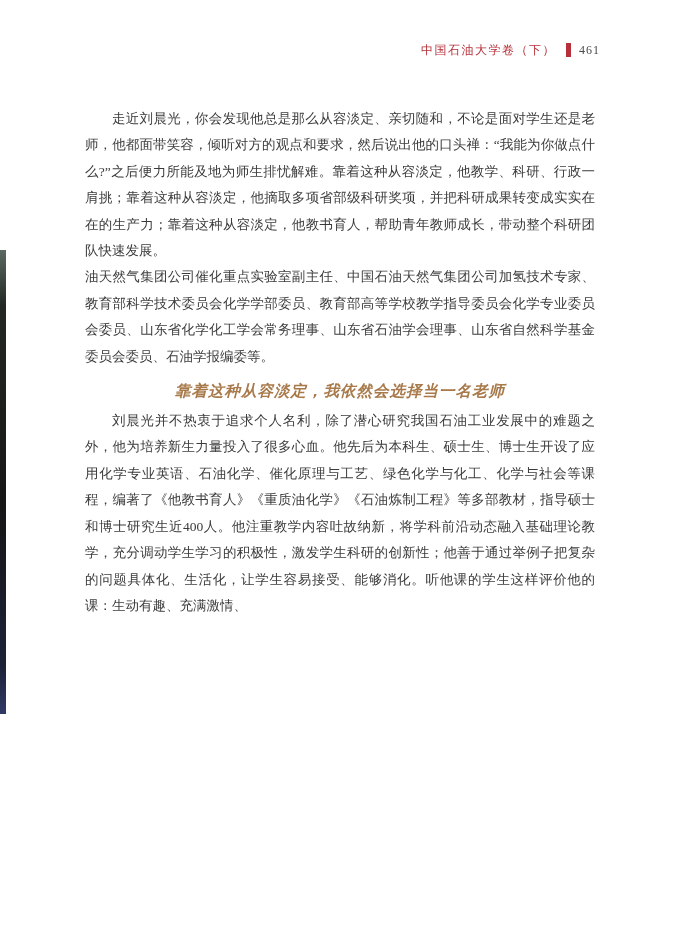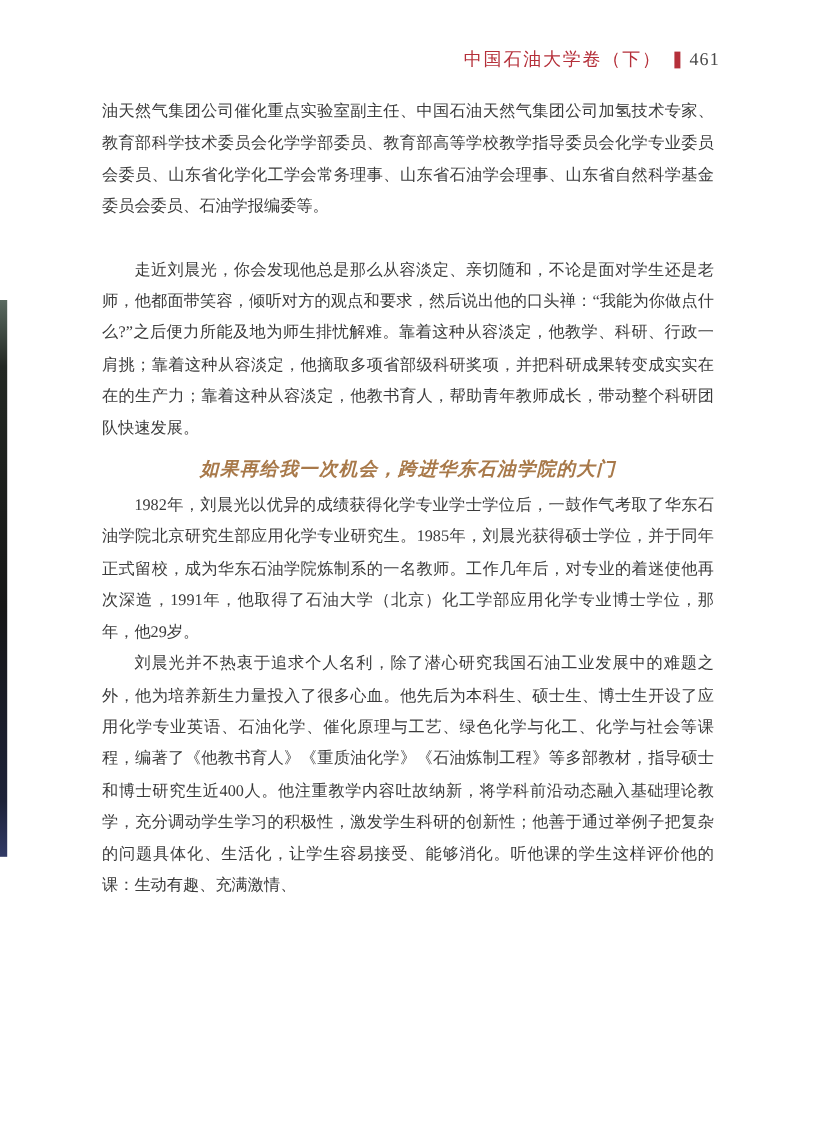--- a/index.html
+++ b/index.html
@@ -17,21 +17,21 @@
     background: var(--paper);
     overflow: hidden;
     font-family: "Liberation Serif", "DejaVu Serif", serif;
   }
   .header {
     position: absolute;
     top: 42px;
     right: 80px;
     display: flex;
     align-items: center;
-    font-size: 15px;
+    font-size: 12px;
     line-height: 16px;
   }
   .header .volume-title {
     color: var(--accent);
     letter-spacing: 1.5px;
   }
   .header .red-bar {
     display: inline-block;
     width: 5px;
     height: 14px;
@@ -88,20 +88,19 @@
 
   <div class="left-strip"></div>
 
   <div class="header">
     <span class="volume-title">中国石油大学卷（下）</span>
     <span class="red-bar"></span>
     <span class="page-number">461</span>
   </div>
 
   <div class="content">
+      <p class="para indent space-before">走近刘晨光，你会发现他总是那么从容淡定、亲切随和，不论是面对学生还是老师，他都面带笑容，倾听对方的观点和要求，然后说出他的口头禅：“我能为你做点什么?”之后便力所能及地为师生排忧解难。靠着这种从容淡定，他教学、科研、行政一肩挑；靠着这种从容淡定，他摘取多项省部级科研奖项，并把科研成果转变成实实在在的生产力；靠着这种从容淡定，他教书育人，帮助青年教师成长，带动整个科研团队快速发展。</p>
       <p class="para">油天然气集团公司催化重点实验室副主任、中国石油天然气集团公司加氢技术专家、教育部科学技术委员会化学学部委员、教育部高等学校教学指导委员会化学专业委员会委员、山东省化学化工学会常务理事、山东省石油学会理事、山东省自然科学基金委员会委员、石油学报编委等。</p>
-      <p class="para indent space-before">走近刘晨光，你会发现他总是那么从容淡定、亲切随和，不论是面对学生还是老师，他都面带笑容，倾听对方的观点和要求，然后说出他的口头禅：“我能为你做点什么?”之后便力所能及地为师生排忧解难。靠着这种从容淡定，他教学、科研、行政一肩挑；靠着这种从容淡定，他摘取多项省部级科研奖项，并把科研成果转变成实实在在的生产力；靠着这种从容淡定，他教书育人，帮助青年教师成长，带动整个科研团队快速发展。</p>
-      <div class="section-heading">如果再给我一次机会，跨进华东石油学院的大门</div>
-      <p class="para indent">1982年，刘晨光以优异的成绩获得化学专业学士学位后，一鼓作气考取了华东石油学院北京研究生部应用化学专业研究生。1985年，刘晨光获得硕士学位，并于同年正式留校，成为华东石油学院炼制系的一名教师。工作几年后，对专业的着迷使他再次深造，1991年，他取得了石油大学（北京）化工学部应用化学专业博士学位，那年，他29岁。</p>
+      <div class="section-heading">靠着这种从容淡定，我依然会选择当一名老师</div>
       <p class="para indent">刘晨光并不热衷于追求个人名利，除了潜心研究我国石油工业发展中的难题之外，他为培养新生力量投入了很多心血。他先后为本科生、硕士生、博士生开设了应用化学专业英语、石油化学、催化原理与工艺、绿色化学与化工、化学与社会等课程，编著了《他教书育人》《重质油化学》《石油炼制工程》等多部教材，指导硕士和博士研究生近400人。他注重教学内容吐故纳新，将学科前沿动态融入基础理论教学，充分调动学生学习的积极性，激发学生科研的创新性；他善于通过举例子把复杂的问题具体化、生活化，让学生容易接受、能够消化。听他课的学生这样评价他的课：生动有趣、充满激情、</p>
     </div>
 
 </div>
 
 </body></html>

